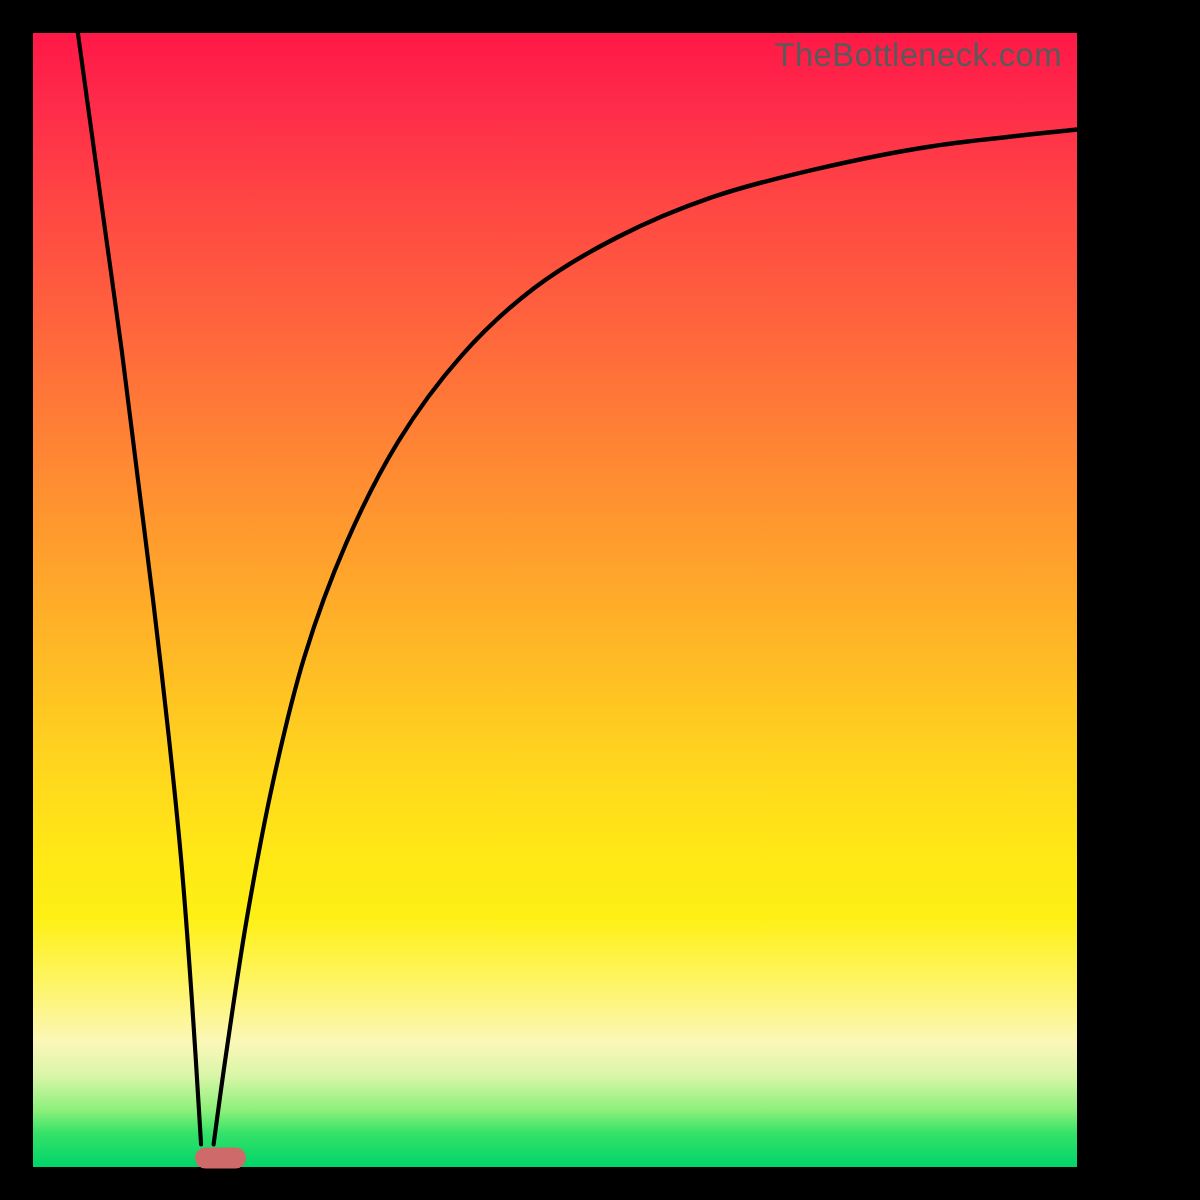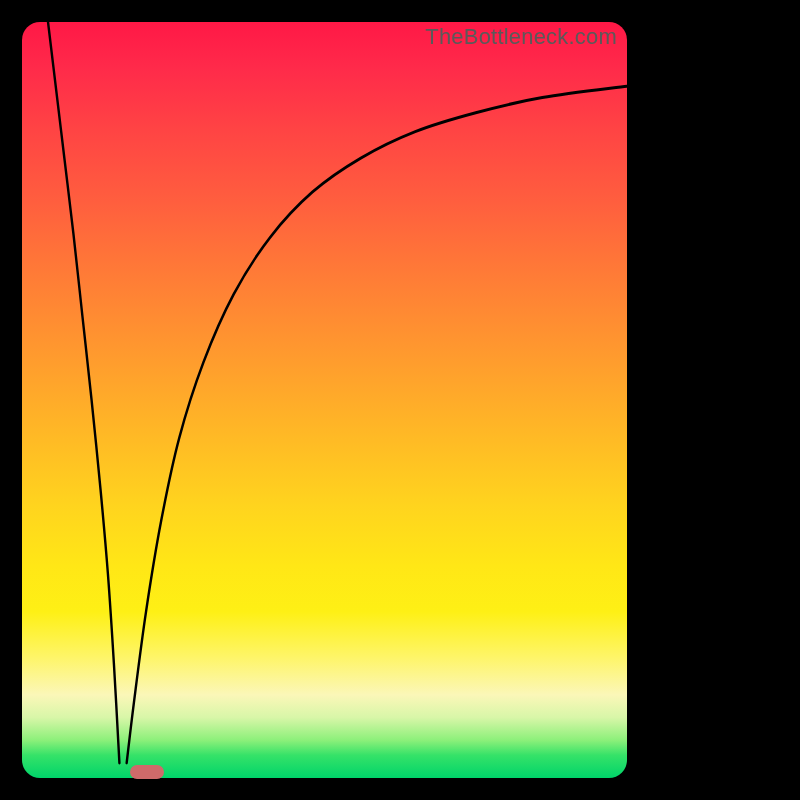--- a/index.html
+++ b/index.html
@@ -13,21 +13,21 @@
   .frame {
     position: relative;
     width: 800px;
     height: 800px;
     background: #000;
   }
   .plot-area {
     position: absolute;
     left: 22px;
     top: 22px;
-    width: 605px;
+    width: 696px;
     height: 756px;
     
     background: linear-gradient(
       to bottom,
       #ff1846 0%,
       #ff2a4a 6%,
       #ff4344 14%,
       #ff5f3e 24%,
       #ff7d36 34%,
       #ff9a2e 44%,
@@ -35,21 +35,20 @@
       #ffd41e 64%,
       #ffe716 72%,
       #fef015 78%,
       #fef568 84%,
       #fbf7b8 89%,
       #d8f6a8 92%,
       #8cf07a 95%,
       #35e268 97%,
       #00d46a 100%
     );
-    border-radius: 18px;
   }
   .watermark {
     position: absolute;
     top: 2px;
     right: 10px;
     font-family: Arial, Helvetica, sans-serif;
     font-size: 22px;
     color: #5a5a5a;
     letter-spacing: 0.2px;
     user-select: none;

